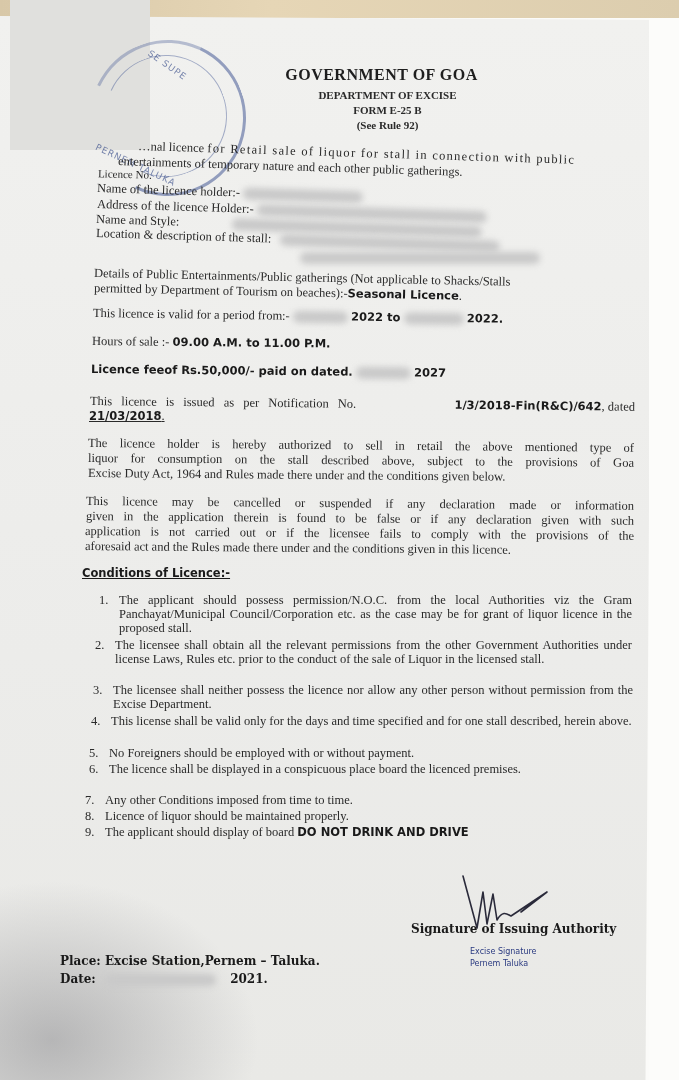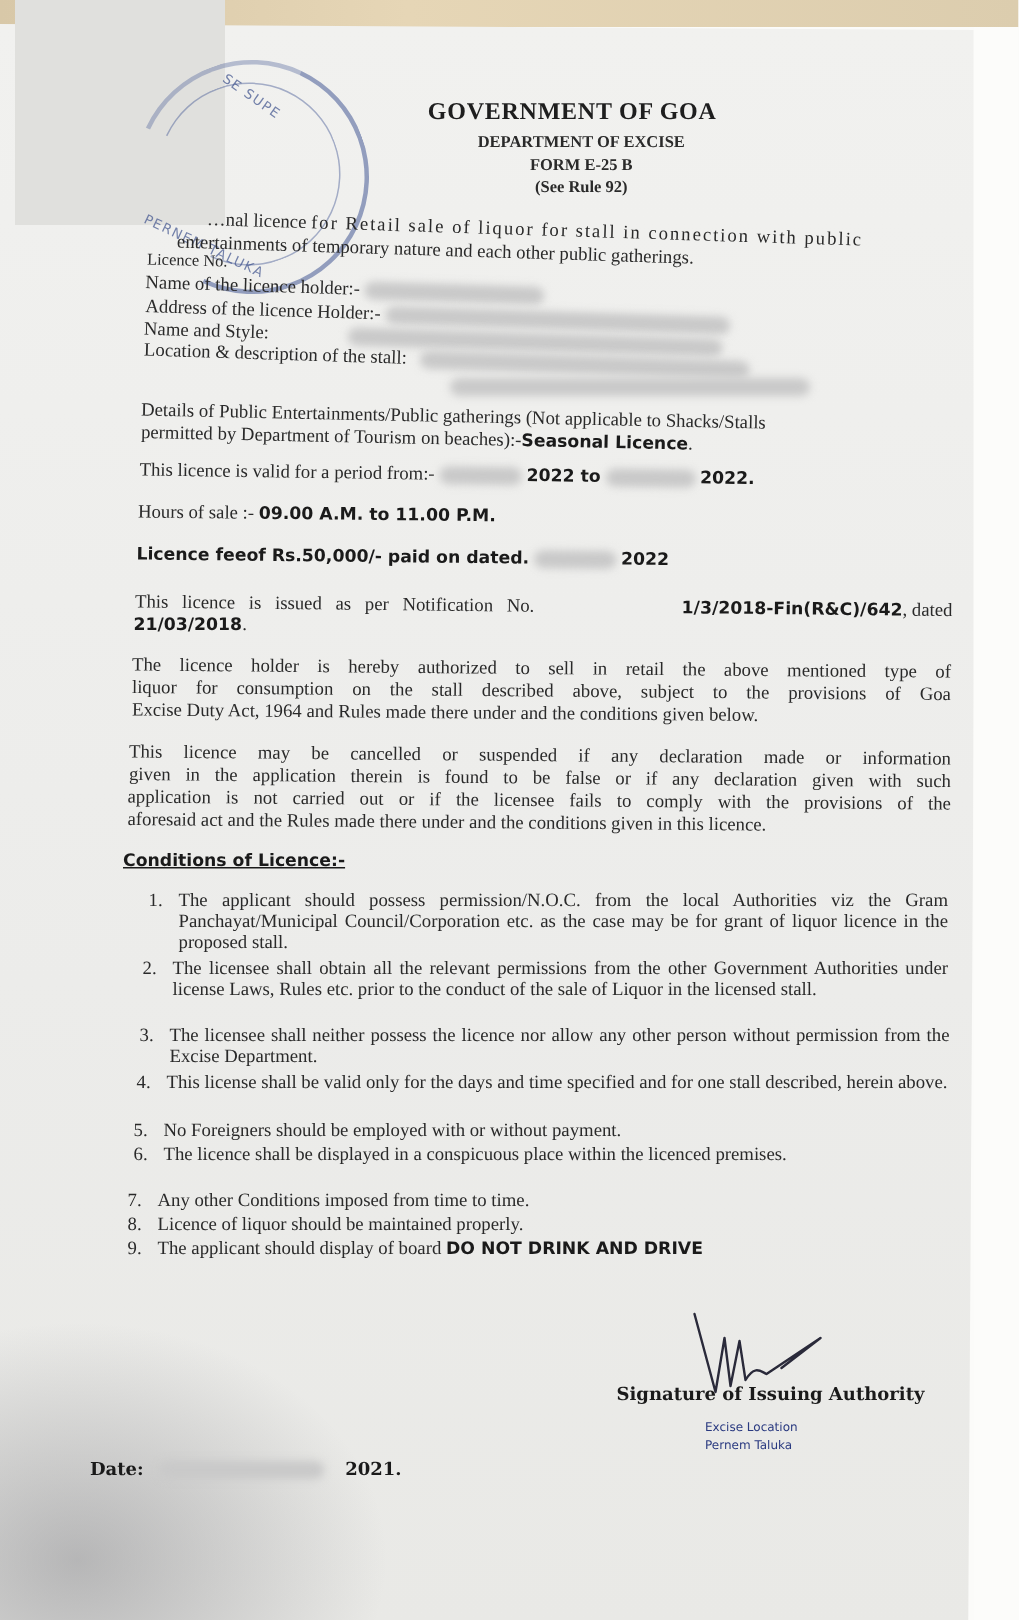--- a/index.html
+++ b/index.html
@@ -156,28 +156,28 @@
   </div>
 
   <div class="line" style="left:92px; top:334px; transform:rotate(0.6deg); transform-origin:left;">
     <span>Hours of sale :-</span>
     <span class="b">09.00 A.M. to 11.00 P.M.</span>
   </div>
 
   <div class="line" style="left:91px; top:362px; transform:rotate(0.6deg); transform-origin:left;">
     <span class="b">Licence feeof Rs.50,000/- paid on dated.</span>
     <span class="blur" style="width:55px"></span>
-    <span class="b">2022</span>
+    <span class="b">2027</span>
   </div>
 
   <div class="line" style="left:90px; top:394px; width:545px; transform:rotate(0.6deg); transform-origin:left; display:flex; justify-content:space-between;">
     <span style="word-spacing:6px">This licence is issued as per Notification No.</span>
     <span><span class="b">1/3/2018-Fin(R&amp;C)/642</span><span>, dated</span></span>
   </div>
-  <div class="line" style="left:89px; top:409px;">
+  <div class="line" style="left:89px; top:409px;text-decoration:underline;">
     <span class="b">21/03/2018</span><span>.</span>
   </div>
 
   <div class="just" style="left:88px; top:436px; width:546px; transform:rotate(0.5deg); transform-origin:left;">The licence holder is hereby authorized to sell in retail the above mentioned type of</div>
   <div class="just" style="left:88px; top:451px; width:546px; transform:rotate(0.5deg); transform-origin:left;">liquor for consumption on the stall described above, subject to the provisions of Goa</div>
   <div class="line" style="left:88px; top:466px; transform:rotate(0.5deg); transform-origin:left;">Excise Duty Act, 1964 and Rules made there under and the conditions given below.</div>
 
   <div class="just" style="left:86px; top:494px; width:548px; transform:rotate(0.5deg); transform-origin:left;">This licence may be cancelled or suspended if any declaration made or information</div>
   <div class="just" style="left:86px; top:509px; width:548px; transform:rotate(0.5deg); transform-origin:left;">given in the application therein is found to be false or if any declaration given with such</div>
   <div class="just" style="left:85px; top:524px; width:549px; transform:rotate(0.5deg); transform-origin:left;">application is not carried out or if the licensee fails to comply with the provisions of the</div>
@@ -200,21 +200,21 @@
   <div class="cond" style="top:714px; left:111px; width:523px;">
     <span class="num">4.</span>
     <span class="txt">This license shall be valid only for the days and time specified and for one stall described, herein above.</span>
   </div>
   <div class="cond" style="top:746px; left:109px; width:525px;">
     <span class="num">5.</span>
     <span class="txt">No Foreigners should be employed with or without payment.</span>
   </div>
   <div class="cond" style="top:762px; left:109px; width:525px;">
     <span class="num">6.</span>
-    <span class="txt">The licence shall be displayed in a conspicuous place within the licenced premises.</span>
+    <span class="txt">The licence shall be displayed in a conspicuous place board the licenced premises.</span>
   </div>
   <div class="cond" style="top:793px; left:105px; width:525px;">
     <span class="num">7.</span>
     <span class="txt">Any other Conditions imposed from time to time.</span>
   </div>
   <div class="cond" style="top:809px; left:105px; width:525px;">
     <span class="num">8.</span>
     <span class="txt">Licence of liquor should be maintained properly.</span>
   </div>
   <div class="cond" style="top:825px; left:105px; width:525px;">
@@ -224,22 +224,23 @@
       <span class="b" style="">DO NOT DRINK AND DRIVE</span>
     </span>
   </div>
 
   <svg class="signature" width="100" height="70" viewBox="0 0 100 70">
     <path d="M8 6 L22 58 L28 22 L32 54 L38 24 L42 50 C48 40 52 44 56 46 L92 22 L66 42" fill="none" stroke="#2a2a3a" stroke-width="1.6" stroke-linecap="round" stroke-linejoin="round"></path>
   </svg>
 
   <div class="sig-label">Signature of Issuing Authority</div>
   <div class="sig-stamp">
-    <div>Excise Location</div>
+    <div>Excise Signature</div>
     <div>Pernem Taluka</div>
   </div>
 
+  <div class="place">Place: Excise Station,Pernem – Taluka.</div>
   <div class="date">
     <span>Date:</span>
     <span class="blur" style="width:110px; margin:0 10px 0 6px"></span>
     <span>2021.</span>
   </div>
 </div>
 
 </body></html>

